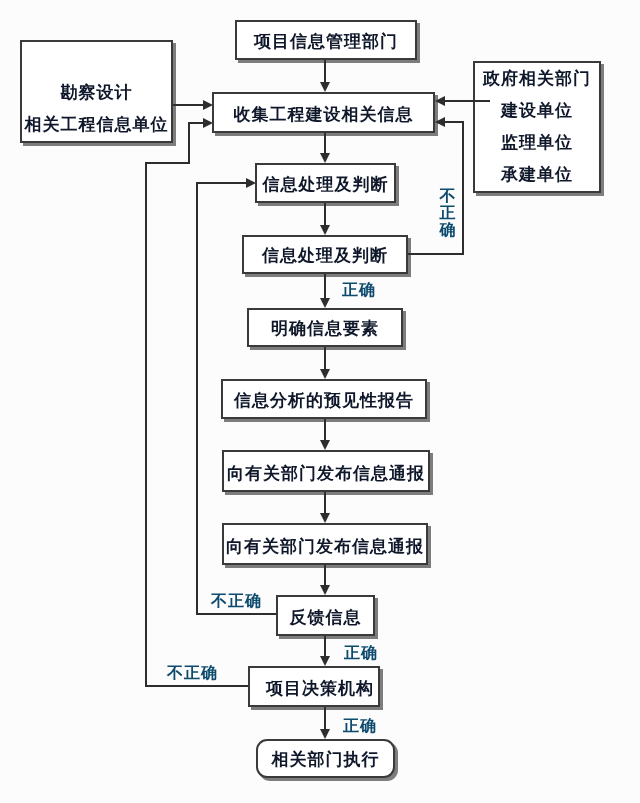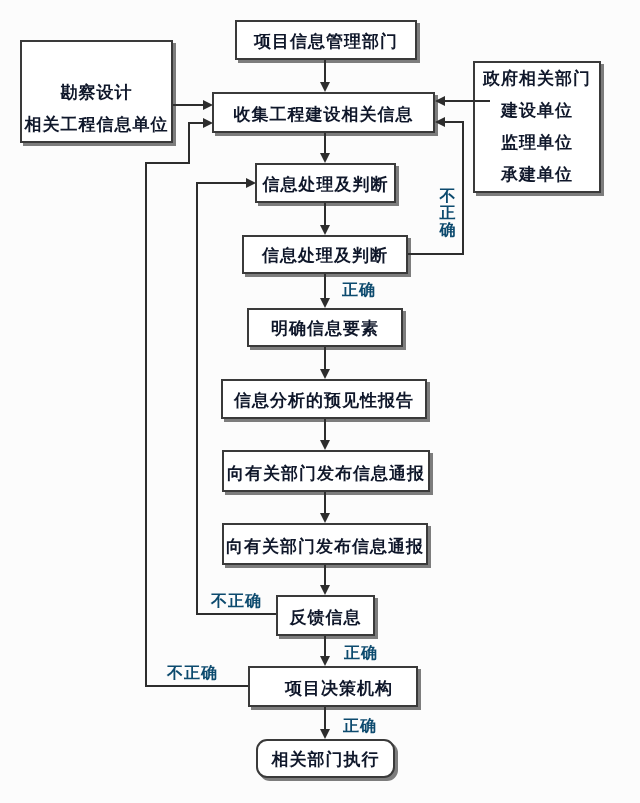--- a/index.html
+++ b/index.html
@@ -111,21 +111,21 @@
   </div>
 
   <div class="box" style="left:222px; top:523px; width:206px; height:42px;">
     <span class="bline">向有关部门发布信息通报</span>
   </div>
 
   <div class="box" style="left:276px; top:595px; width:99px; height:41px;">
     <span class="bline">反馈信息</span>
   </div>
 
-  <div class="box" style="left:248px; top:666px; width:170px; height:41px;padding-left:12px;">
+  <div class="box" style="left:248px; top:666px; width:132px; height:41px;padding-left:12px;">
     <span class="bline">项目决策机构</span>
   </div>
 
   <div class="box" style="left:256px; top:739px; width:139px; height:39px;border-radius:11px;">
     <span class="bline">相关部门执行</span>
   </div>
 
   <div class="vline" style="left:324px; top:60px; height:23px;"></div>
   <div class="ah-down" style="left:320px; top:82px;"></div>
 

